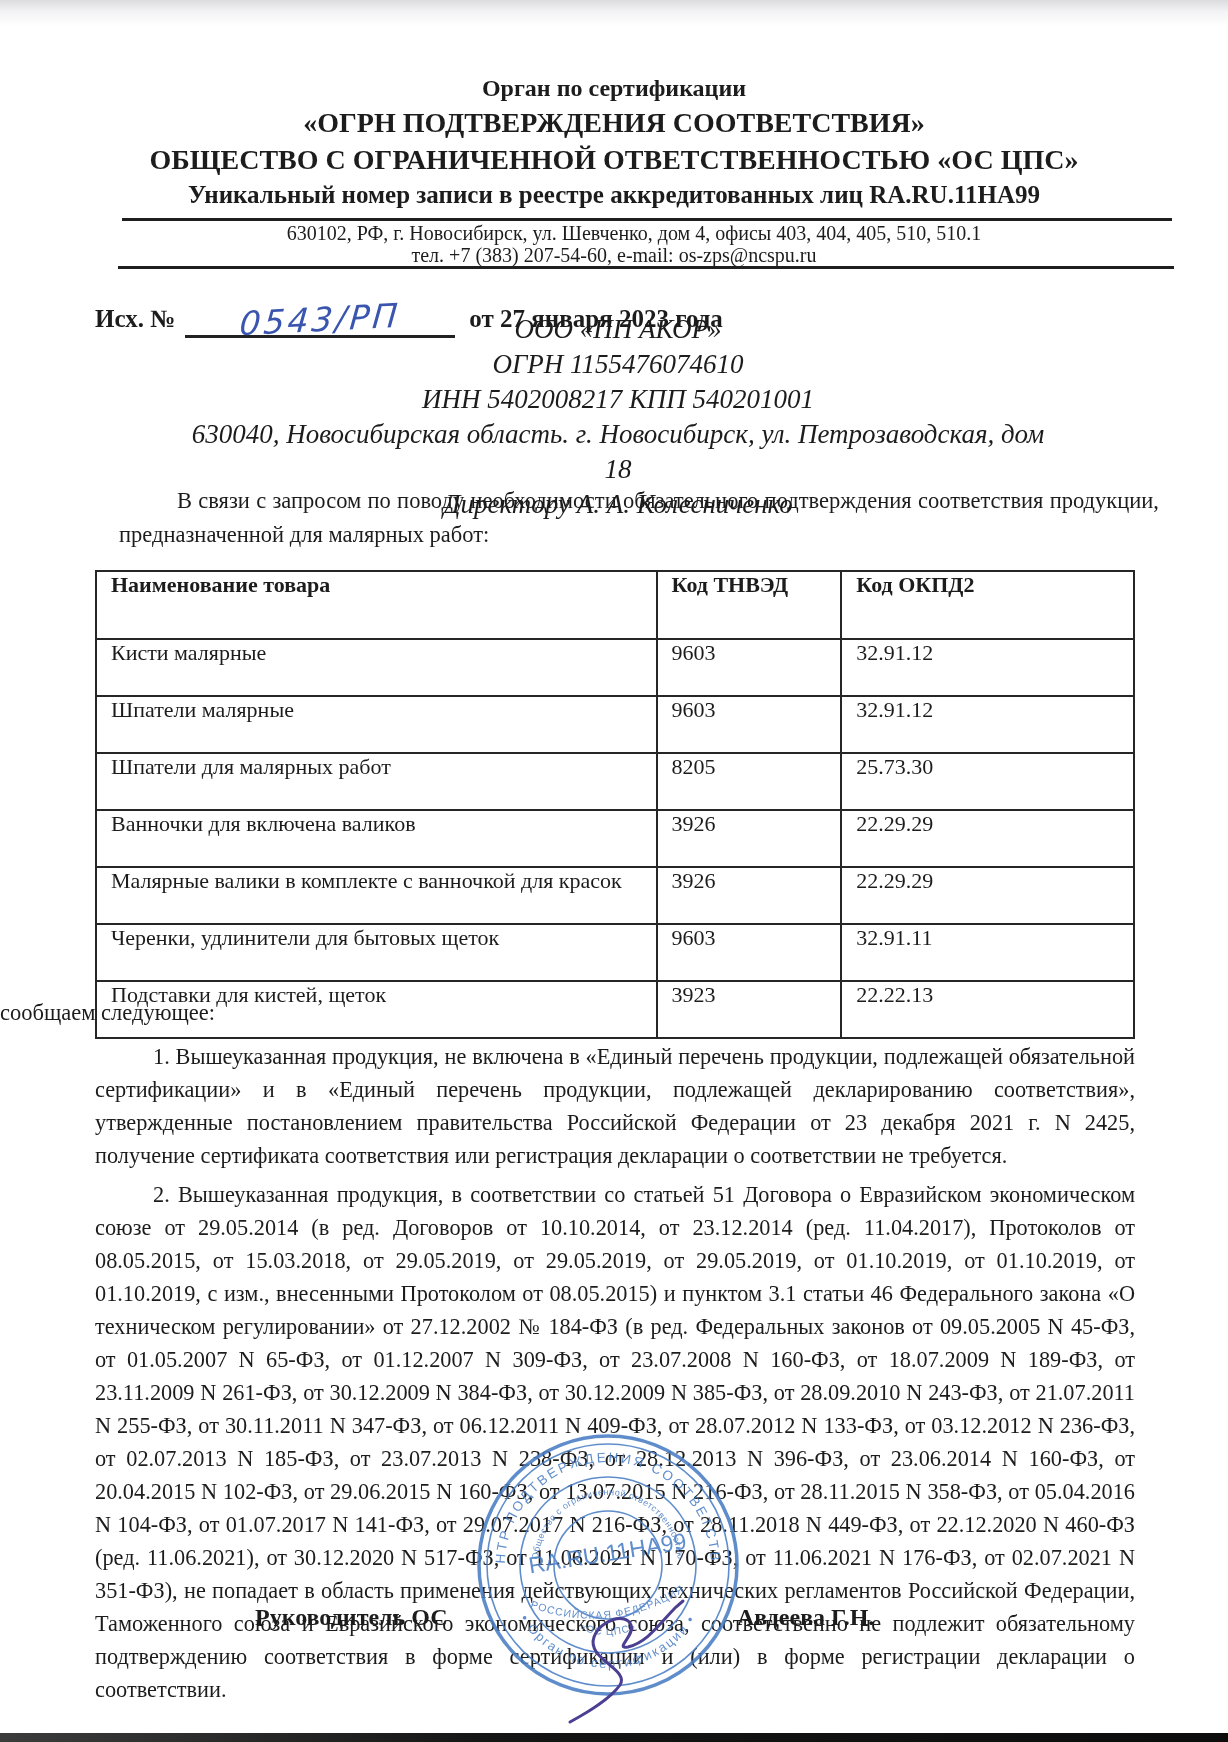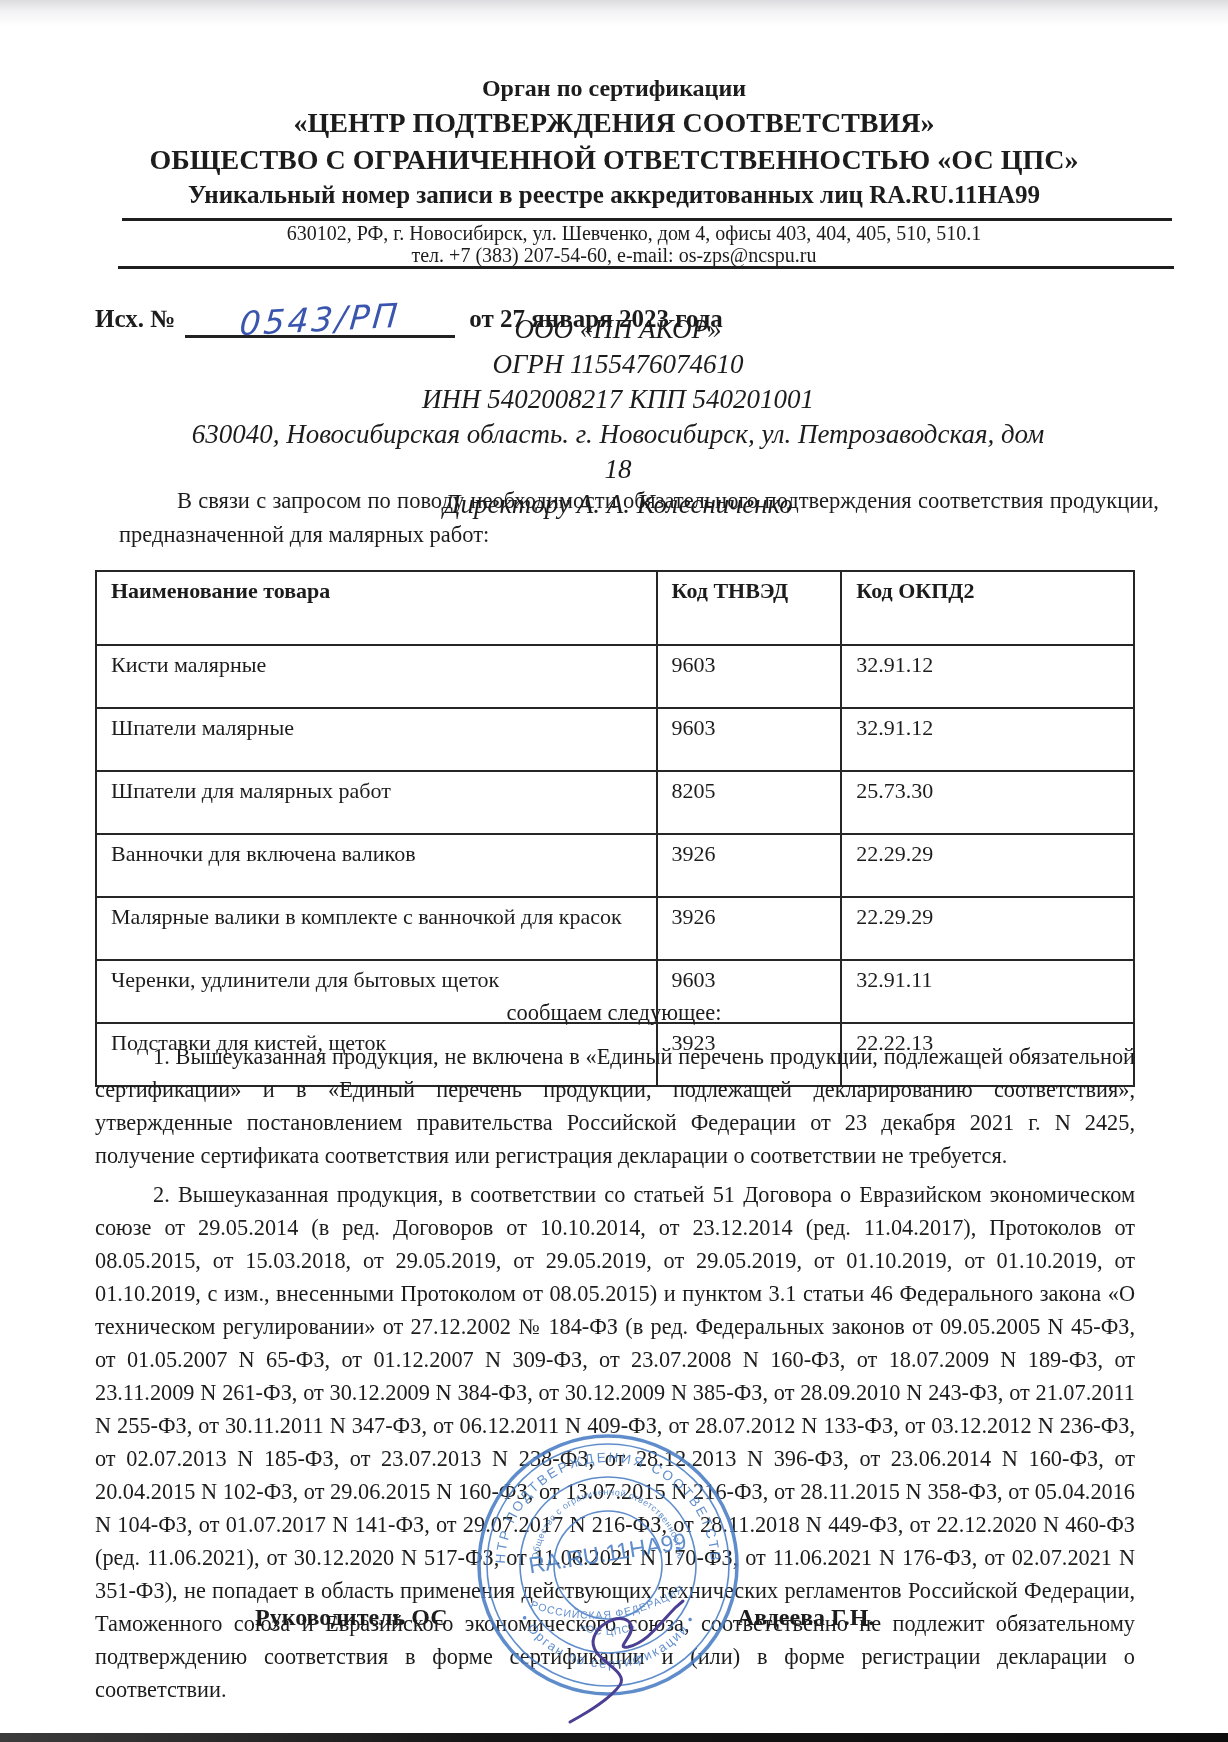--- a/index.html
+++ b/index.html
@@ -42,28 +42,28 @@
   }
   .intro {
     position:absolute; left:95px; top:484px; width:1040px;
     font-size:22.5px; line-height:34px; text-align:justify; text-indent:58px;margin-left:24px;
   }
   table.goods {
     position:absolute; left:95px; top:570px; width:1040px;
     border-collapse:collapse; table-layout:fixed; font-size:22px;
   }
   table.goods th, table.goods td {
-    border:2px solid #262626; text-align:left; vertical-align:top; padding:6px 12px 4px 14px;
+    border:2px solid #262626; text-align:left; vertical-align:top; padding:0 12px 4px 14px;
     overflow:hidden; white-space:nowrap;
   }
   table.goods th { font-weight:bold; height:62px; }
   table.goods td { height:51px; }
   .col-name { width:54%; } .col-tnved { width:17.8%; } .col-okpd { width:28.2%; }
 
-  .after-table { position:absolute; left:0; top:1000px; width:100%; text-align:center; font-size:22.5px; }
+  .after-table { position:absolute; left:0; top:1000px; width:100%; font-size:22.5px; }
   .para {
     position:absolute; left:95px; width:1040px;
     font-size:22.3px; line-height:33px; text-align:justify; text-indent:58px;
   }
   .para1 { top:1040px; }
   .para2 { top:1178px; }
 
   .sig-title { position:absolute; left:255px; top:1604px; font-size:24px; font-weight:bold; }
   .sig-name  { position:absolute; left:737px; top:1604px; font-size:24px; font-weight:bold; }
 
@@ -73,21 +73,21 @@
 </style>
 </head>
 <body>
 
 <div class="page">
 
   <div class="scan-top"></div>
 
   <div class="org-header">
     <div class="org-line1">Орган по сертификации</div>
-    <div class="org-line2">«ЦЕНТР ПОДТВЕРЖДЕНИЯ СООТВЕТСТВИЯ»</div>
+    <div class="org-line2">«ОГРН ПОДТВЕРЖДЕНИЯ СООТВЕТСТВИЯ»</div>
     <div class="org-line3">ОБЩЕСТВО С ОГРАНИЧЕННОЙ ОТВЕТСТВЕННОСТЬЮ «ОС ЦПС»</div>
     <div class="org-line4">Уникальный номер записи в реестре аккредитованных лиц RA.RU.11НА99</div>
   </div>
   <div class="rule1"></div>
   <div class="org-address">630102, РФ, г. Новосибирск, ул. Шевченко, дом 4, офисы 403, 404, 405, 510, 510.1</div>
   <div class="org-contacts">тел. +7 (383) 207-54-60,  e-mail: os-zps@ncspu.ru</div>
   <div class="rule2"></div>
 
   <div class="outgoing">
     <span>Исх. №</span><span class="blank"><span class="handwriting">0543/РП</span></span><span>от 27 января 2023 года</span>

